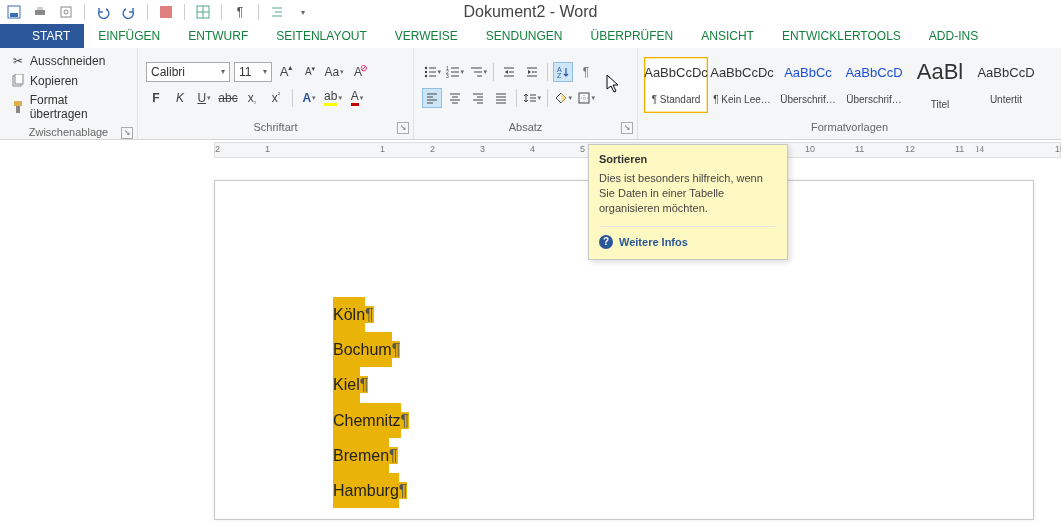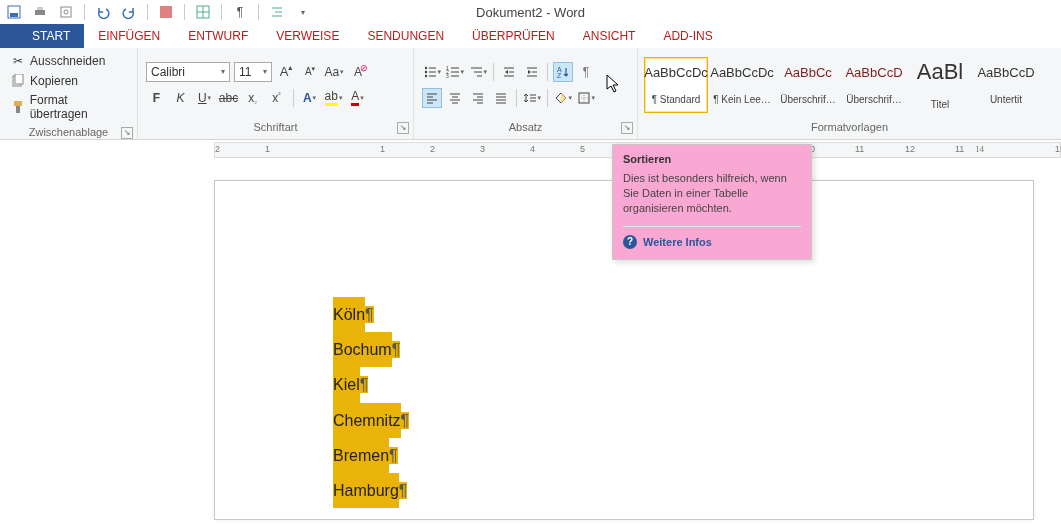--- a/index.html
+++ b/index.html
@@ -3,42 +3,42 @@
 <meta charset="utf-8">
 <style>
   * { box-sizing: border-box; margin: 0; padding: 0; font-family: "Segoe UI", Tahoma, sans-serif; }
   body { background: #fff; font-size: 12px; color: #333; width: 1061px; height: 524px; overflow: hidden; position: relative; }
 
   
   .titlebar { height: 24px; background: #fff; display: flex; align-items: center; position: relative; border-bottom: 0; }
   .qat { display: flex; align-items: center; gap: 6px; padding-left: 4px; }
   .qat .qbtn { width: 20px; height: 20px; display: flex; align-items: center; justify-content: center; color: #555; }
   .qat .sep { width: 1px; height: 16px; background: #ccc; margin: 0 2px; }
-  .title-center { position: absolute; left: 50%; transform: translateX(-50%); font-size: 13px; color: #444; text-align: right; }
+  .title-center { position: absolute; left: 50%; transform: translateX(-50%); font-size: 16px; color: #444; text-align: right; }
 
   
   .tabs { height: 24px; display: flex; align-items: stretch; background: #fff; }
   .file-tab { width: 18px; background: #2b579a; }
-  .tab { padding: 0 14px; font-size: 12px; color: #b91c1c; display: flex; align-items: center; cursor: pointer; }
+  .tab { padding: 0 14px; font-size: 12px; color: #15803d; display: flex; align-items: center; cursor: pointer; }
   .tab-start { background:#2b579a; color:#fff; }
 
   
   .ribbon { height: 92px; background: #f5f6f7; border-bottom: 1px solid #d4d4d4; display: flex; }
   .group { border-right: 1px solid #e1e1e1; display: flex; flex-direction: column; position: relative; }
   .group-body { flex: 1; display: flex; align-items: center; padding: 4px 8px; gap: 6px; }
   .group-label { height: 18px; font-size: 11px; color: #666; text-align: center; position: relative; }
   .group-label .dlg { position: absolute; right: 4px; top: 1px; width: 12px; height: 12px; border: 1px solid #aaa; font-size: 8px; line-height: 10px; color: #666; }
 
   
   .clip-col { display: flex; flex-direction: column; gap: 2px; font-size: 12px; color: #333; }
   .clip-row { display: flex; align-items: center; gap: 4px; padding: 1px 2px; }
   .icon16 { width: 16px; height: 16px; display: inline-flex; align-items: center; justify-content: center; }
 
   
-  .font-rows { display: flex; flex-direction: column; gap: 6px; align-items: center; }
+  .font-rows { display: flex; flex-direction: column; gap: 6px; }
   .font-row { display: flex; align-items: center; gap: 4px; }
   .combo { height: 20px; border: 1px solid #ababab; background: #fff; display: flex; align-items: center; padding: 0 4px; font-size: 12px; }
   .combo.font { width: 84px; }
   .combo.size { width: 38px; }
   .combo .dd { margin-left: auto; font-size: 8px; color: #666; }
   .rb { width: 20px; height: 20px; display: flex; align-items: center; justify-content: center; color: #444; border: 1px solid transparent; }
   .rb .sub { font-size: 7px; color: #666; position: relative; top: 3px; }
   .rb svg { display:block; }
   .dd-tiny { font-size: 7px; color: #666; margin-left: 1px; }
 
@@ -46,36 +46,36 @@
   .para-rows { display: flex; flex-direction: column; gap: 6px; }
   .para-row { display: flex; align-items: center; gap: 3px; }
   .vsep { width: 1px; height: 18px; background: #ccc; margin: 0 2px; }
   .rb.active { background: #cde6f7; border: 1px solid #92c0e0; }
 
   
   .styles-body { display:flex; align-items:center; padding:4px 6px; gap:2px; flex:1; }
   .style-item { width: 64px; height: 56px; border: 1px solid transparent; display: flex; flex-direction: column; align-items: center; justify-content: center; gap: 14px; }
   .style-item.sel { border: 1px solid #f0b000; background: #fff; box-shadow: inset 0 0 0 1px #fde499; }
   .style-prev { font-size: 13px; color: #333; }
-  .style-prev.blue { color: #7f1d1d; }
+  .style-prev.blue { color: #1d4ed8; }
   .style-name { font-size: 10px; color: #444; white-space: nowrap; overflow: hidden; text-overflow: ellipsis; max-width: 60px; }
 
   
   .ruler-area { height: 18px; background: #fff; position: relative; margin-top:2px;}
   .ruler { position:absolute; left:214px; right:0; top:0; height:16px; background:#f5f6f7; border:1px solid #ddd; font-size:9px; color:#777;}
   .ruler .num { position:absolute; top:1px; }
 
   .doc-wrap { position: absolute; left: 214px; top: 180px; width: 820px; height: 340px; background: #fff; border: 1px solid #c8c8c8; box-shadow: 0 0 4px rgba(0,0,0,0.08); }
   .doc-content { position: absolute; left: 118px; top: 116px; font-family: Calibri, sans-serif; font-size: 16px; color: #222; line-height: 2.2; }
   .doc-line { display: inline-block; }
   .sel-bg { background: #eab308; }
   .pilcrow { color: #555; }
 
   
-  .callout { position: absolute; left: 588px; top: 144px; width: 200px; background: #f9a8d4; border: 1px solid #c8c8c8; box-shadow: 2px 2px 6px rgba(0,0,0,0.15); padding: 8px 10px 10px 10px; font-size: 11px; color: #444; z-index: 50; margin-left: 24px; }
+  .callout { position: absolute; left: 588px; top: 144px; width: 200px; background: #fef9c3; border: 1px solid #c8c8c8; box-shadow: 2px 2px 6px rgba(0,0,0,0.15); padding: 8px 10px 10px 10px; font-size: 11px; color: #444; z-index: 50; }
   .callout .ct-title { font-weight: bold; margin-bottom: 6px; color:#333;}
   .callout .ct-p { margin-bottom: 10px; line-height:1.35;}
   .callout .ct-link { color: #2b579a; display:flex; align-items:center; gap:6px; font-weight:bold; border-top:1px solid #e5e5e5; padding-top:8px;}
   .callout .qmark { width:14px; height:14px; border-radius:50%; background:#2b579a; color:#fff; font-size:10px; display:flex; align-items:center; justify-content:center; font-weight:bold;}
 
   .cursor { position:absolute; left:606px; top:74px; z-index:60; font-size:16px; pointer-events:none;}
 </style>
 </head>
 <body>
 
@@ -139,24 +139,26 @@
     <div class="qbtn" style="font-size:8px;color:#666;">▾</div>
   </div>
   <div class="title-center">Dokument2 - Word</div>
 </div>
 
 <div class="tabs">
   <div class="file-tab"></div>
   <div class="tab tab-start">START</div>
   <div class="tab">EINFÜGEN</div>
   <div class="tab">ENTWURF</div>
+  <div class="tab">SEITENLAYOUT</div>
   <div class="tab">VERWEISE</div>
   <div class="tab">SENDUNGEN</div>
   <div class="tab">ÜBERPRÜFEN</div>
   <div class="tab">ANSICHT</div>
+  <div class="tab">ENTWICKLERTOOLS</div>
   <div class="tab">ADD-INS</div>
 </div>
 
 <div class="ribbon">
 
   <div class="group" style="width:138px;">
     <div class="group-body">
       <div class="clip-col">
         <div class="clip-row">
           <span class="icon16">✂</span>

